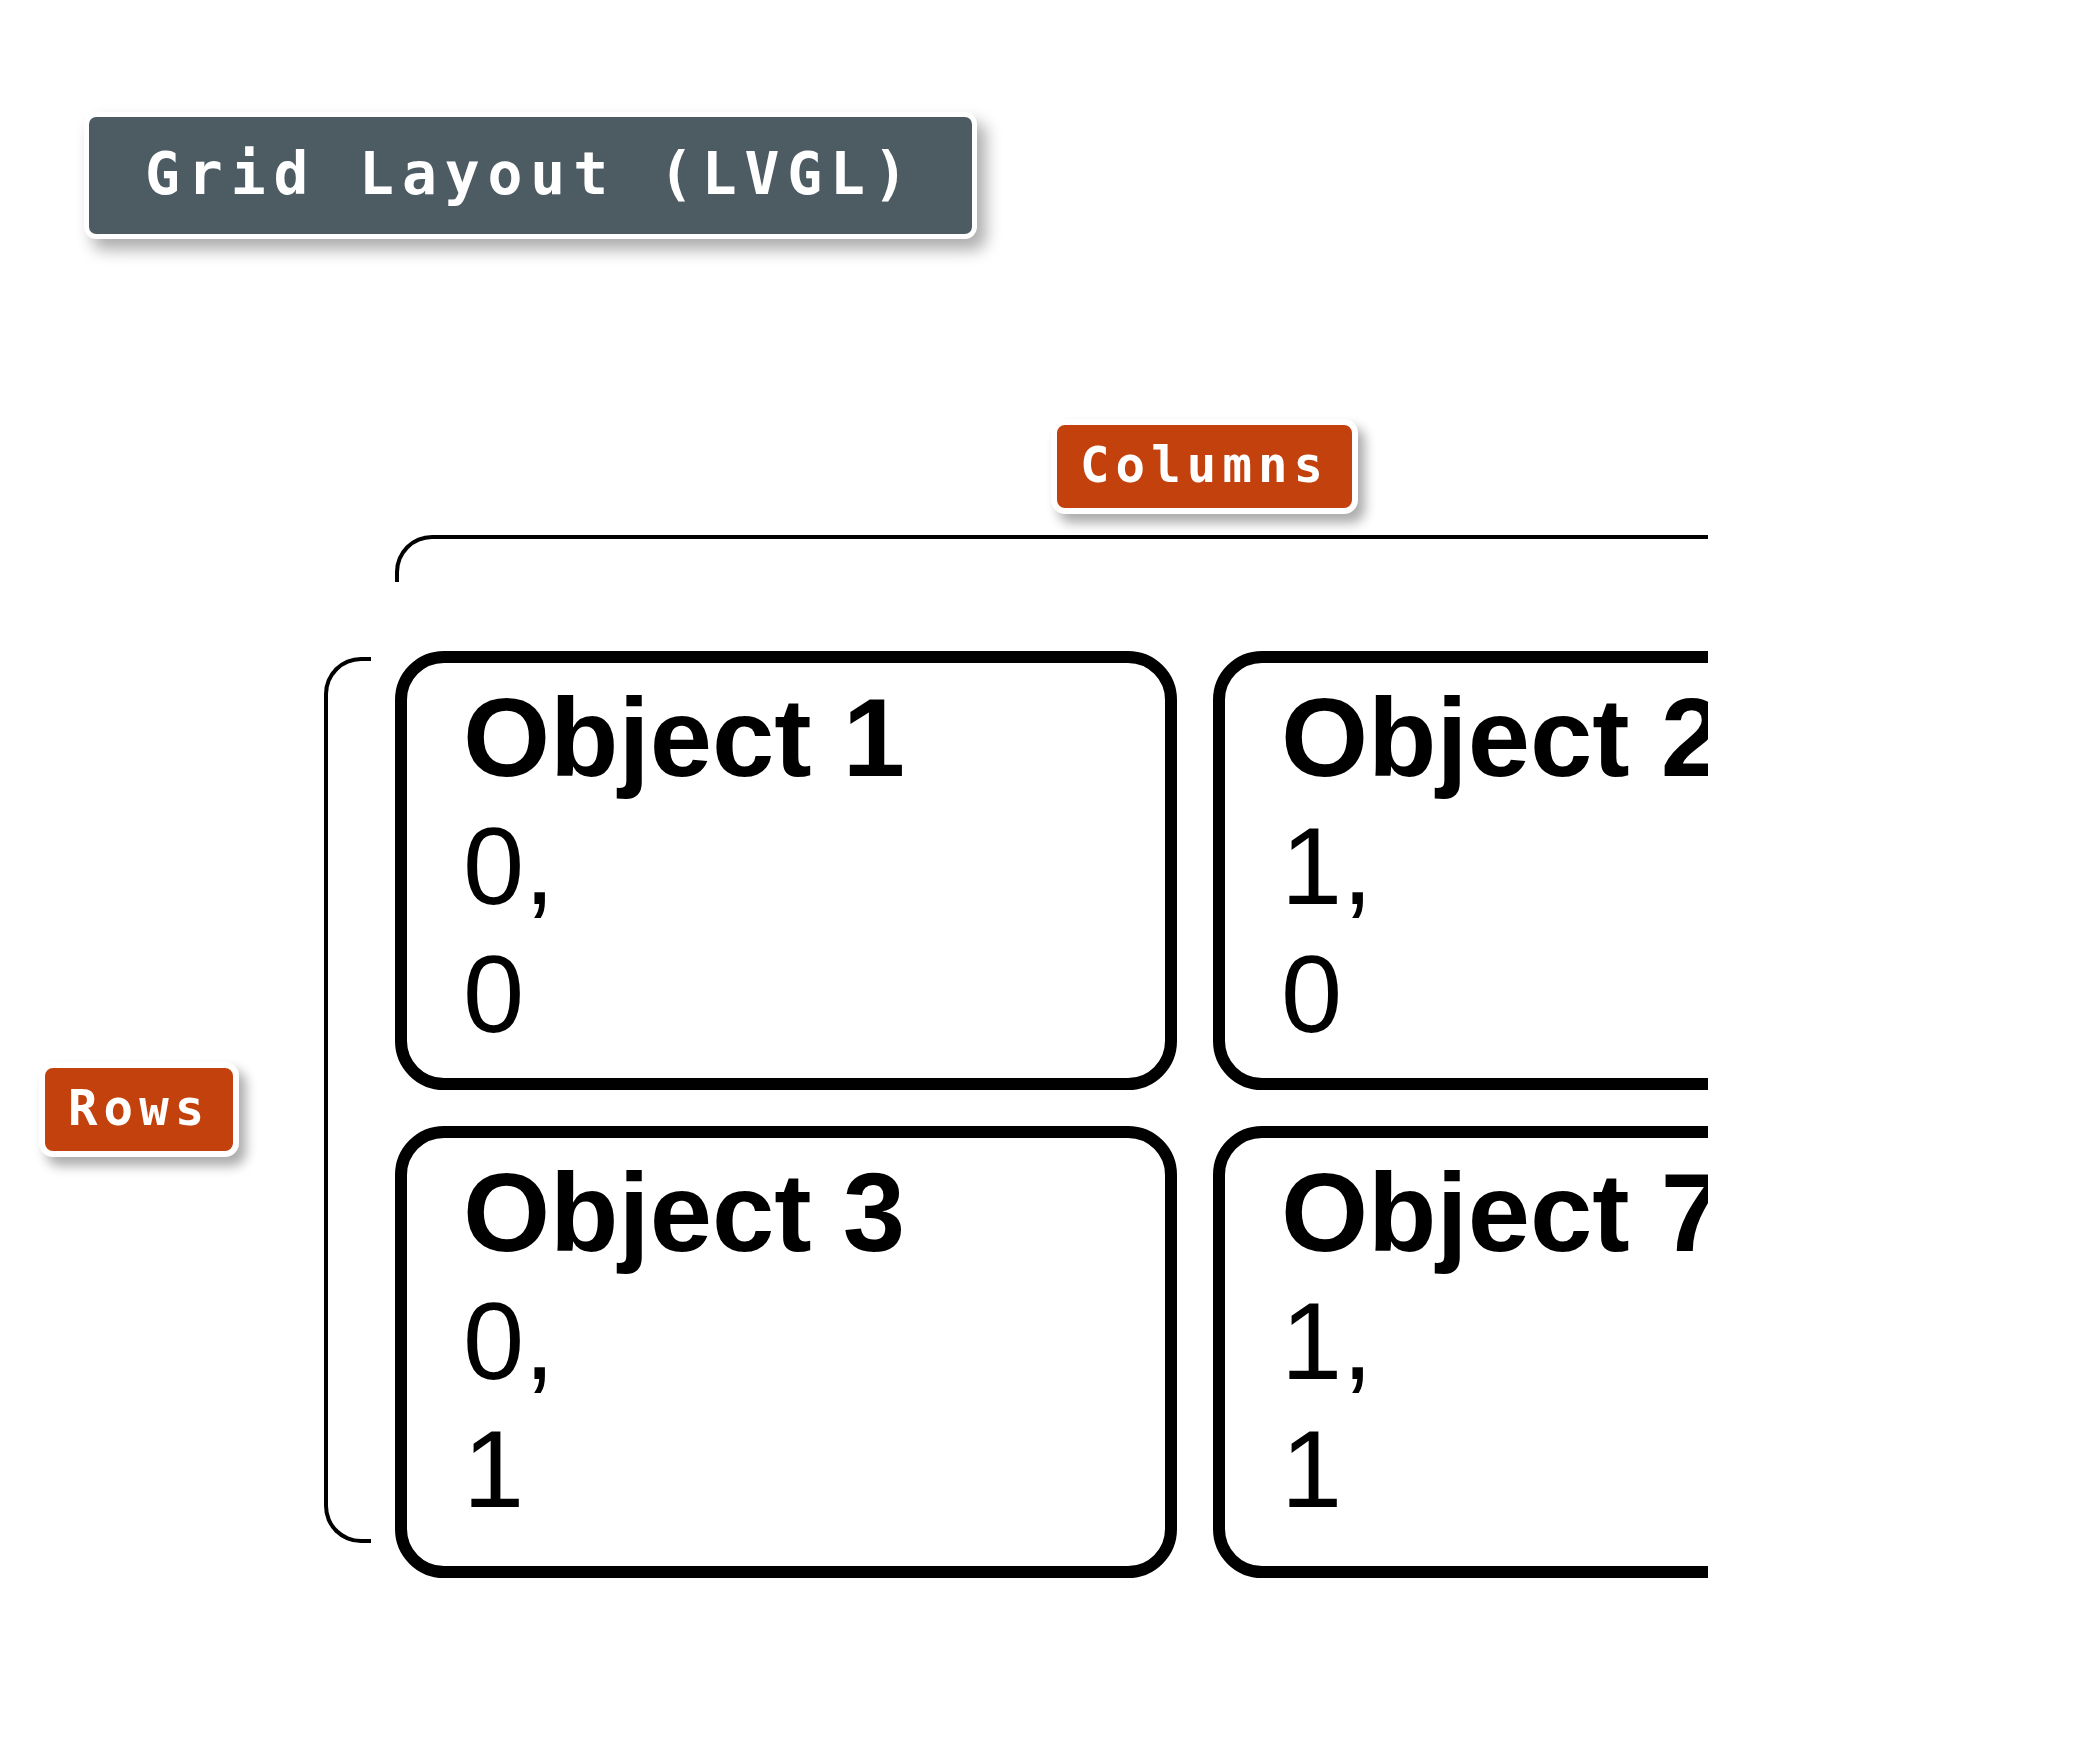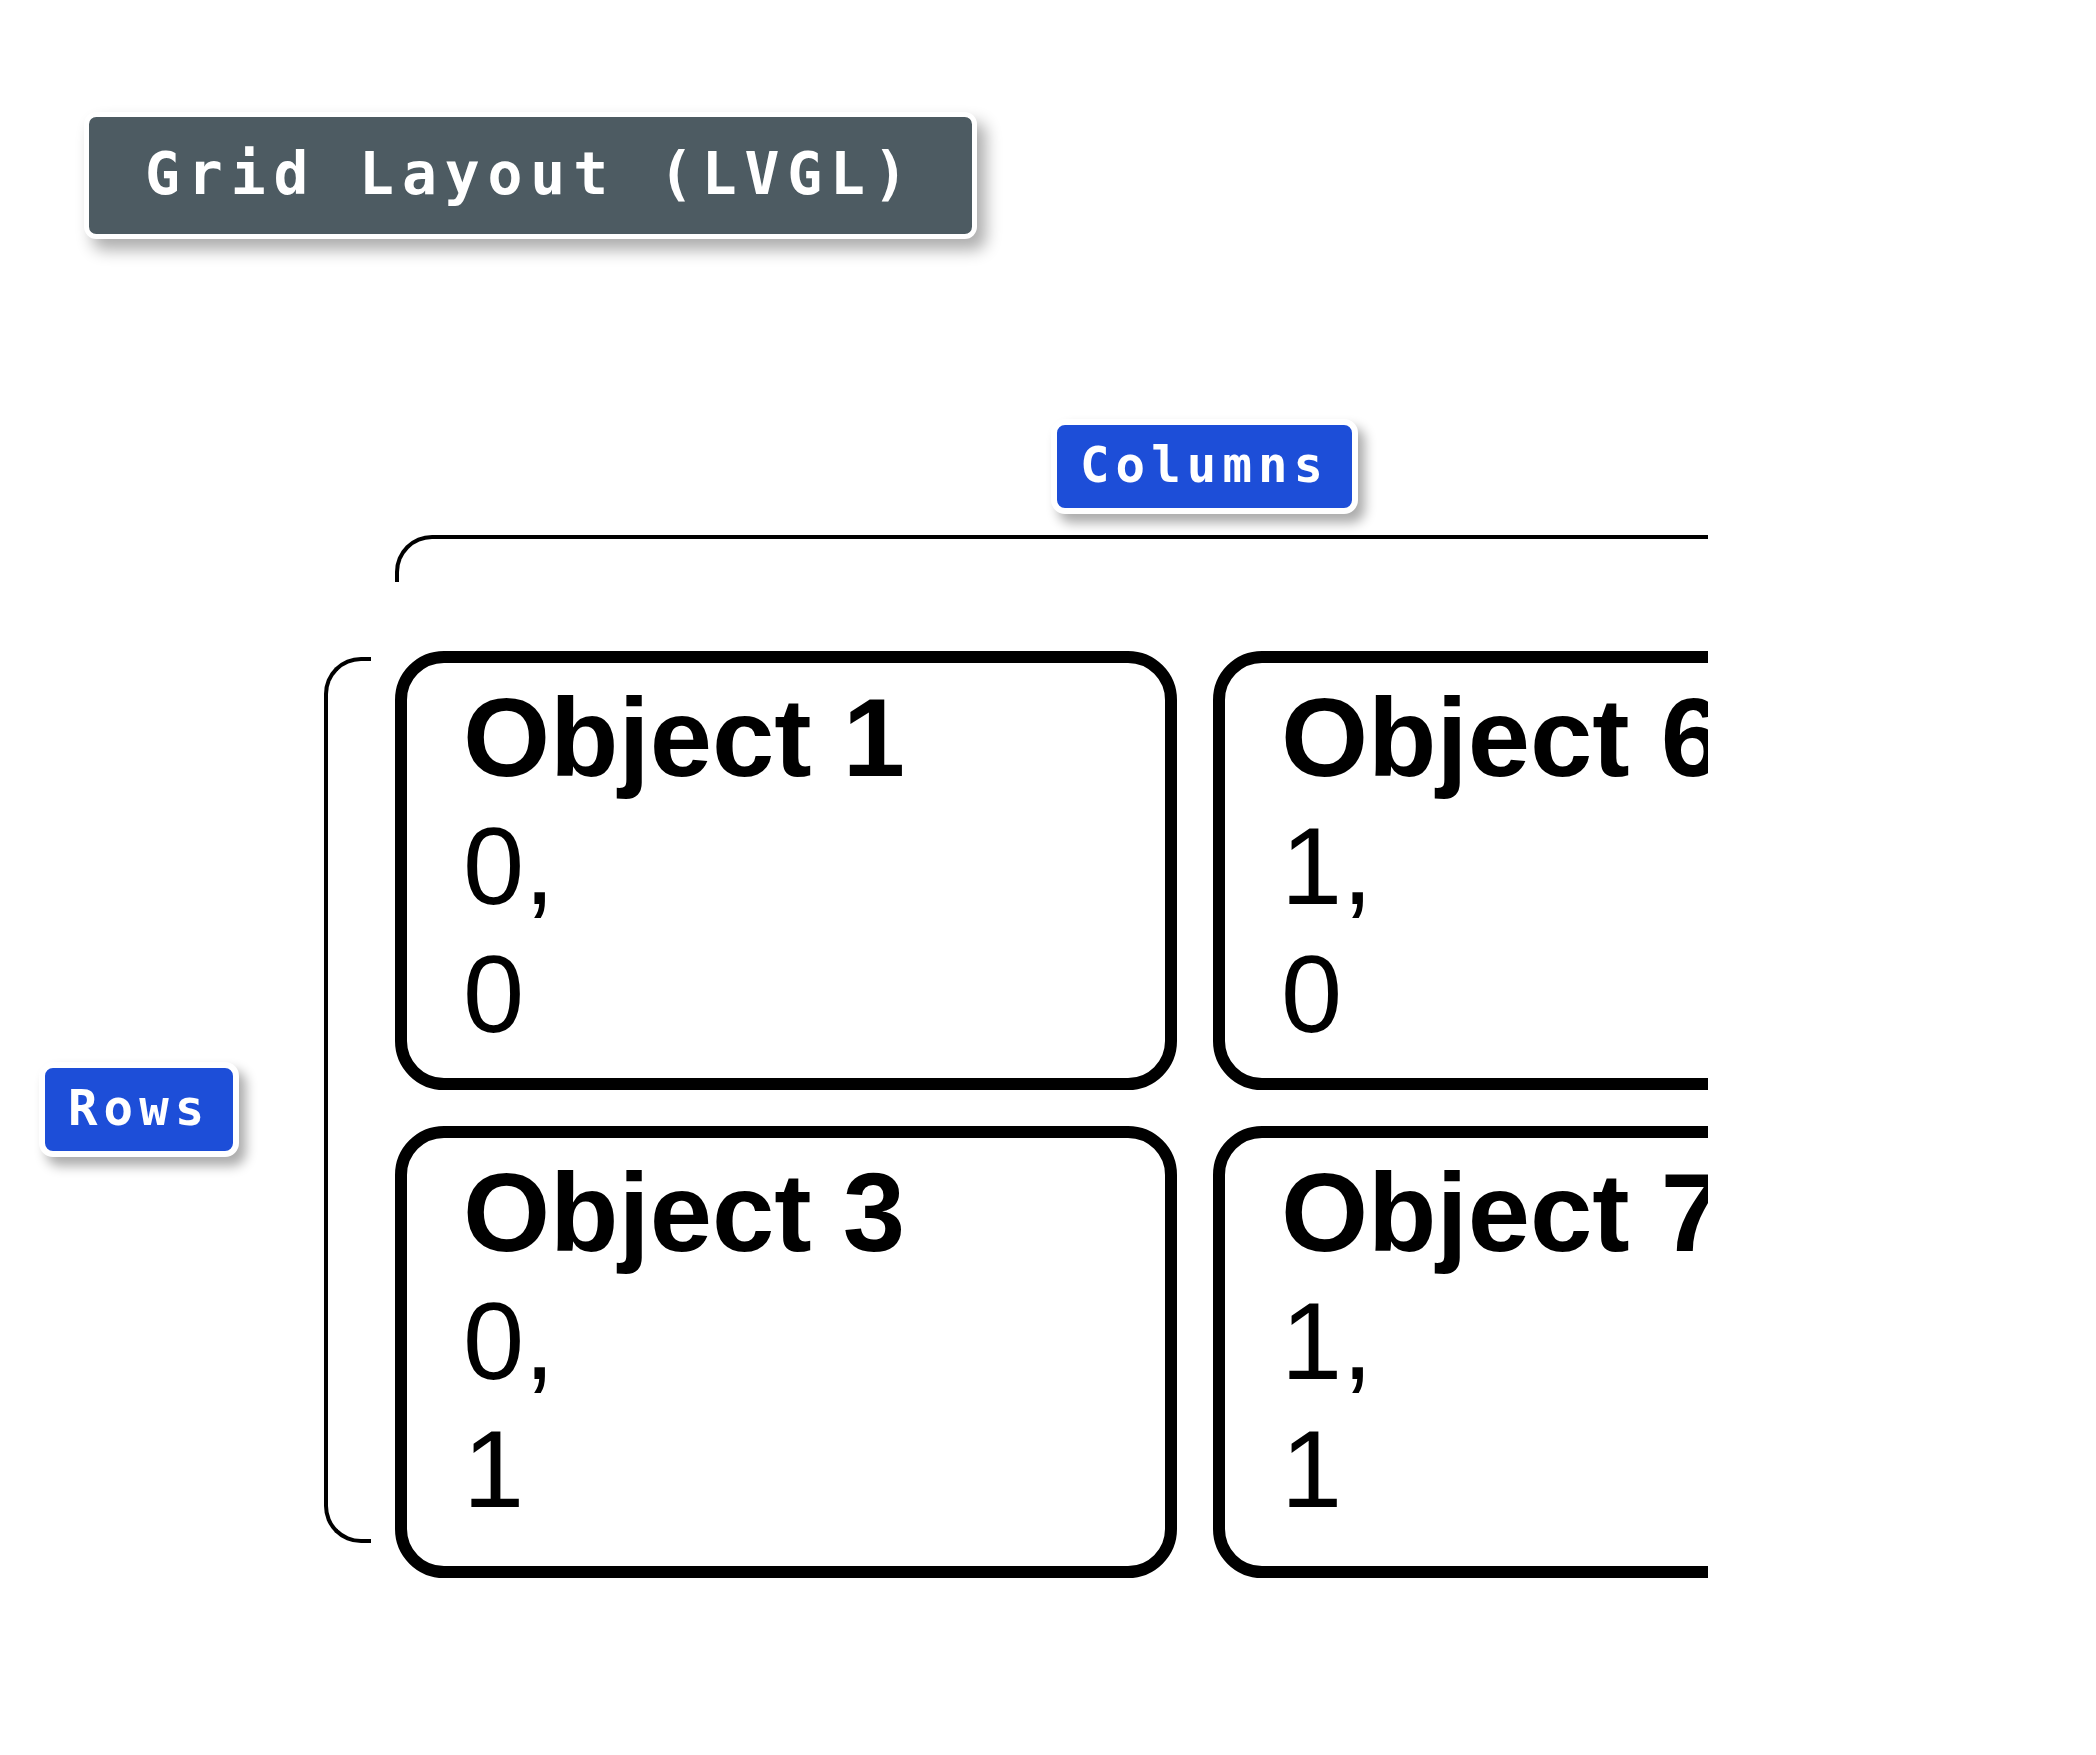--- a/index.html
+++ b/index.html
@@ -26,21 +26,21 @@
     padding: 23px 56px 26px 56px;
     border: 5.2px solid #ffffff;
     border-radius: 12.2px;
     box-shadow: 8.7px 10.5px 15.7px rgba(0,0,0,0.32);
     white-space: nowrap;
   }
 
   
   .tag-badge {
     position: absolute;
-    background: #1d4ed8;
+    background: #c2410c;
     color: #ffffff;
     font-family: "DejaVu Sans Mono", monospace;
     font-weight: bold;
     font-size: 49px;
     letter-spacing: 6.1px;
     padding: 12.2px 23px 14px 23px;
     border: 6.1px solid #ffffff;
     border-radius: 14px;
     box-shadow: 7px 8.7px 12.2px rgba(0,0,0,0.33);
     white-space: nowrap;
@@ -124,21 +124,21 @@
 
   <div class="grid">
 
     <div class="obj-box">
       <div class="obj-title">Object 1</div>
       <div class="obj-coord">0,</div>
       <div class="obj-coord">0</div>
     </div>
 
     <div class="obj-box">
-      <div class="obj-title">Object 6</div>
+      <div class="obj-title">Object 2</div>
       <div class="obj-coord">1,</div>
       <div class="obj-coord">0</div>
     </div>
 
     <div class="obj-box">
       <div class="obj-title">Object 3</div>
       <div class="obj-coord">0,</div>
       <div class="obj-coord">1</div>
     </div>
 

